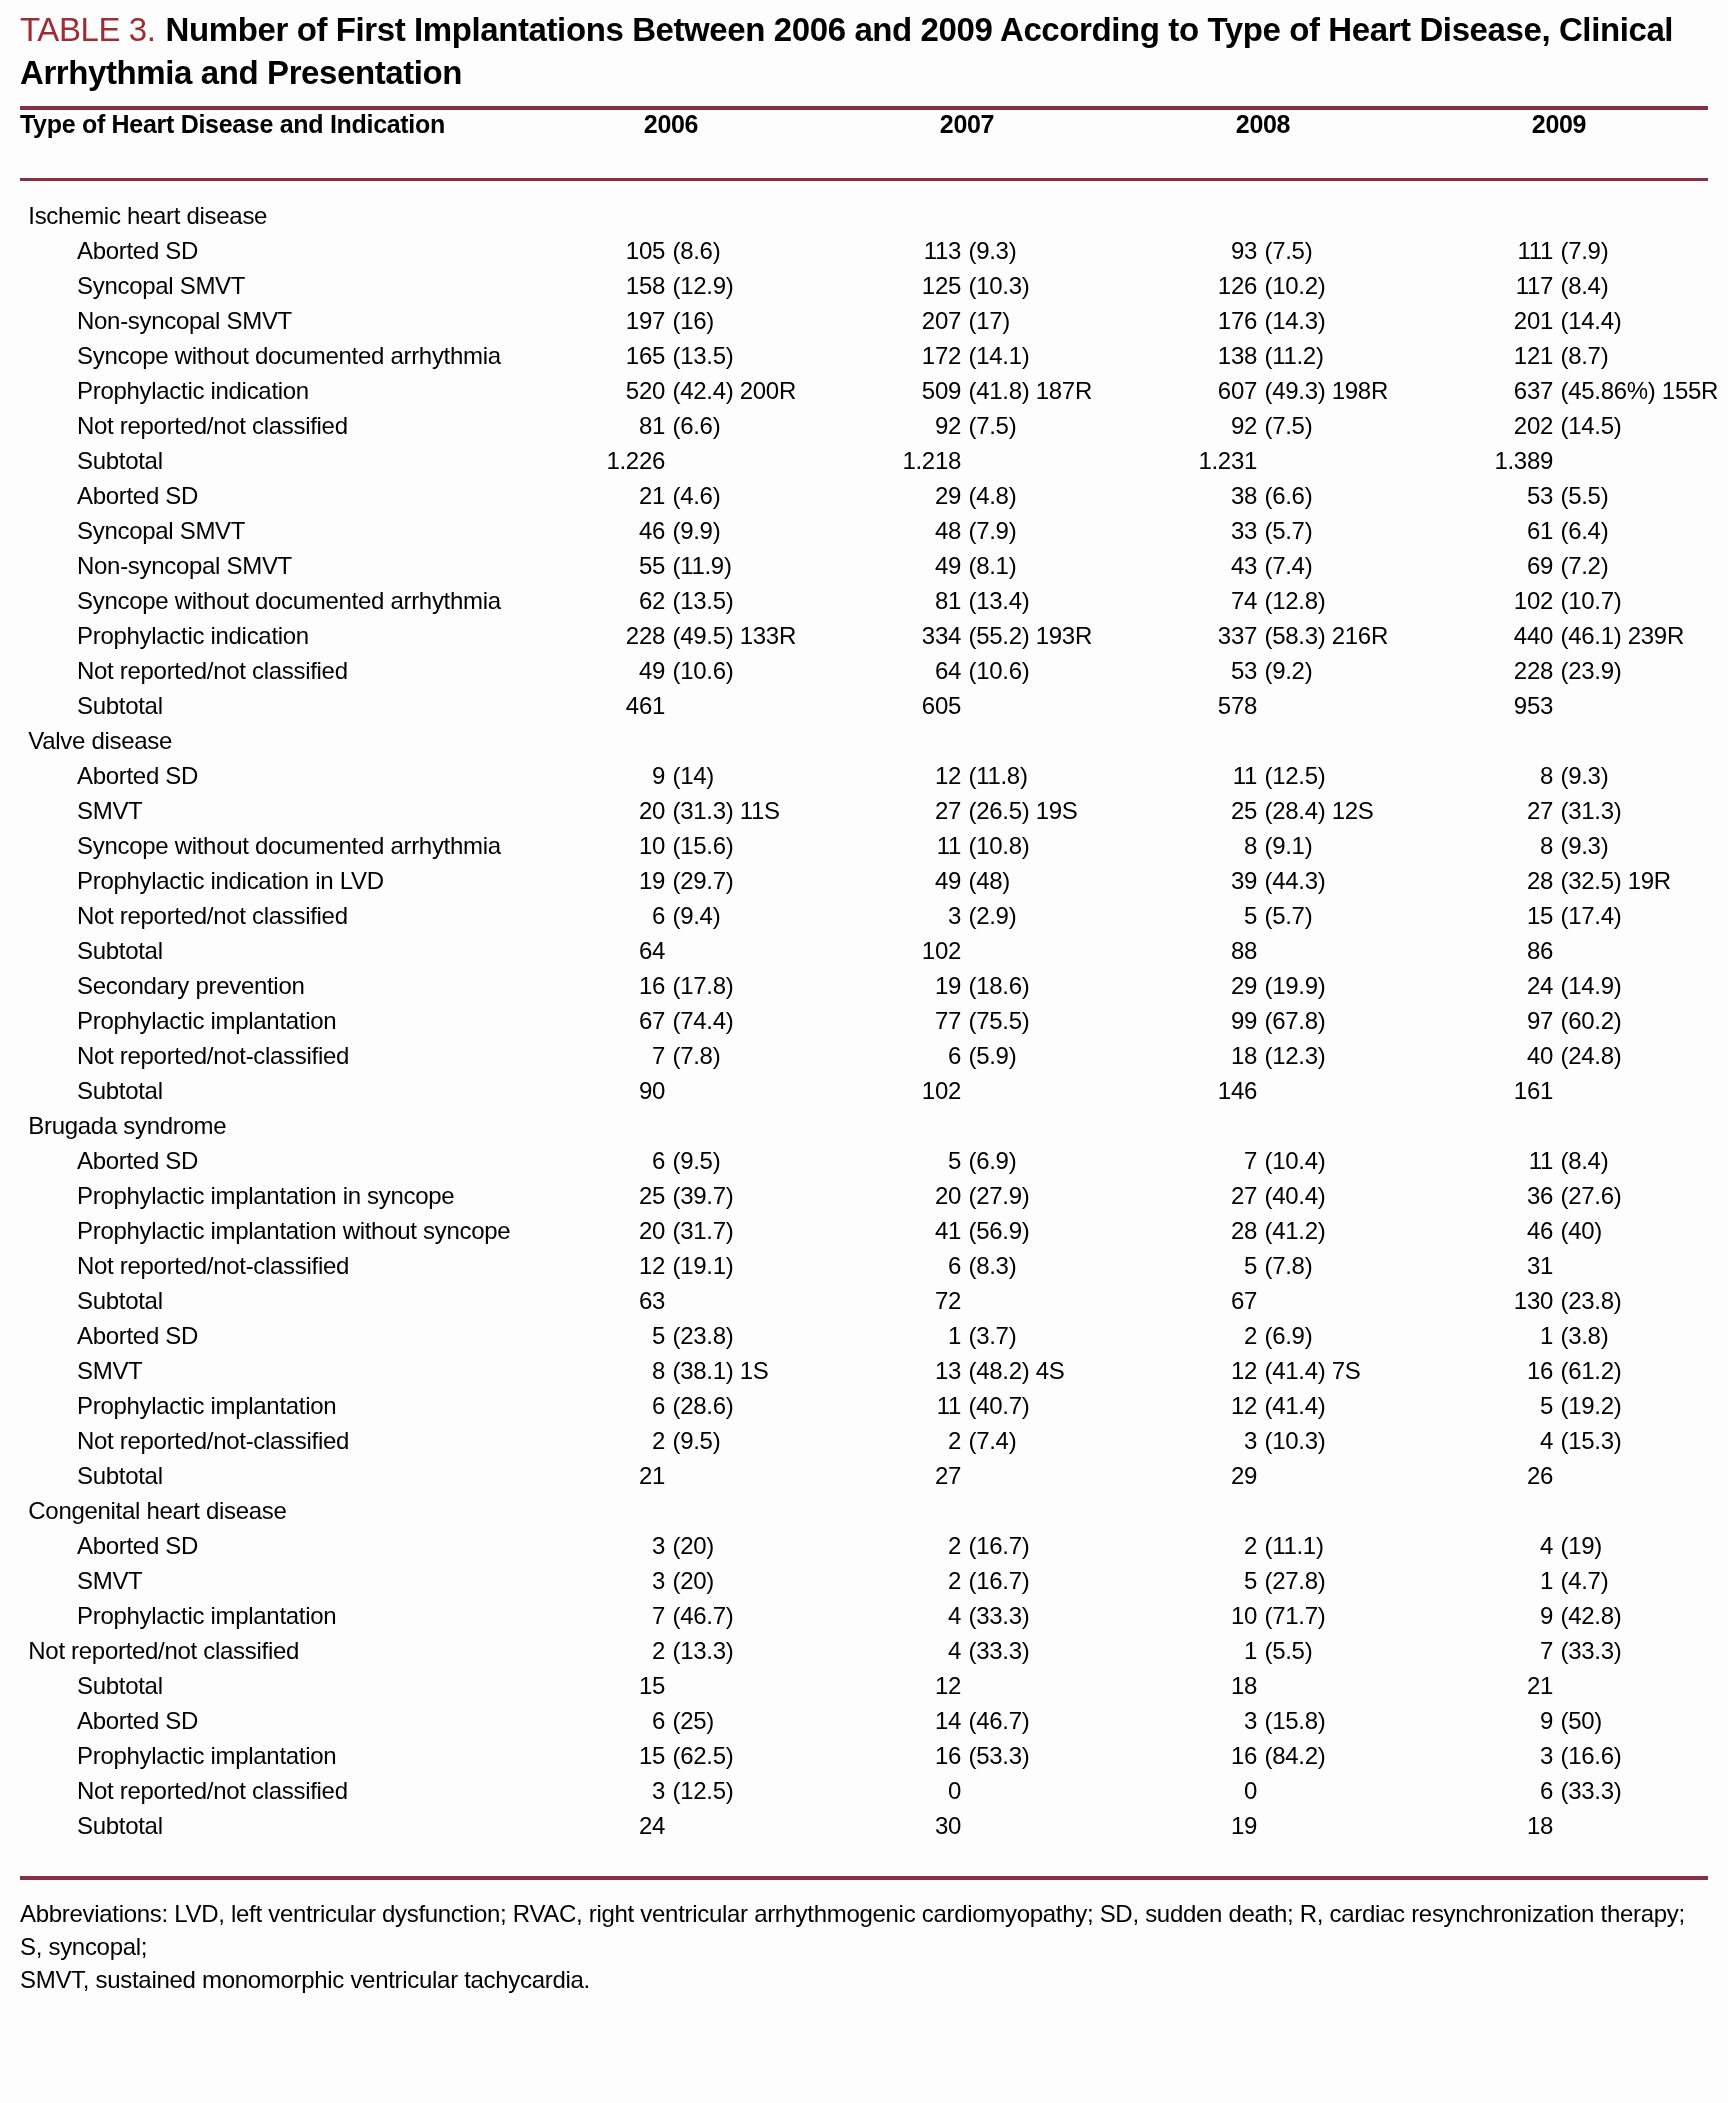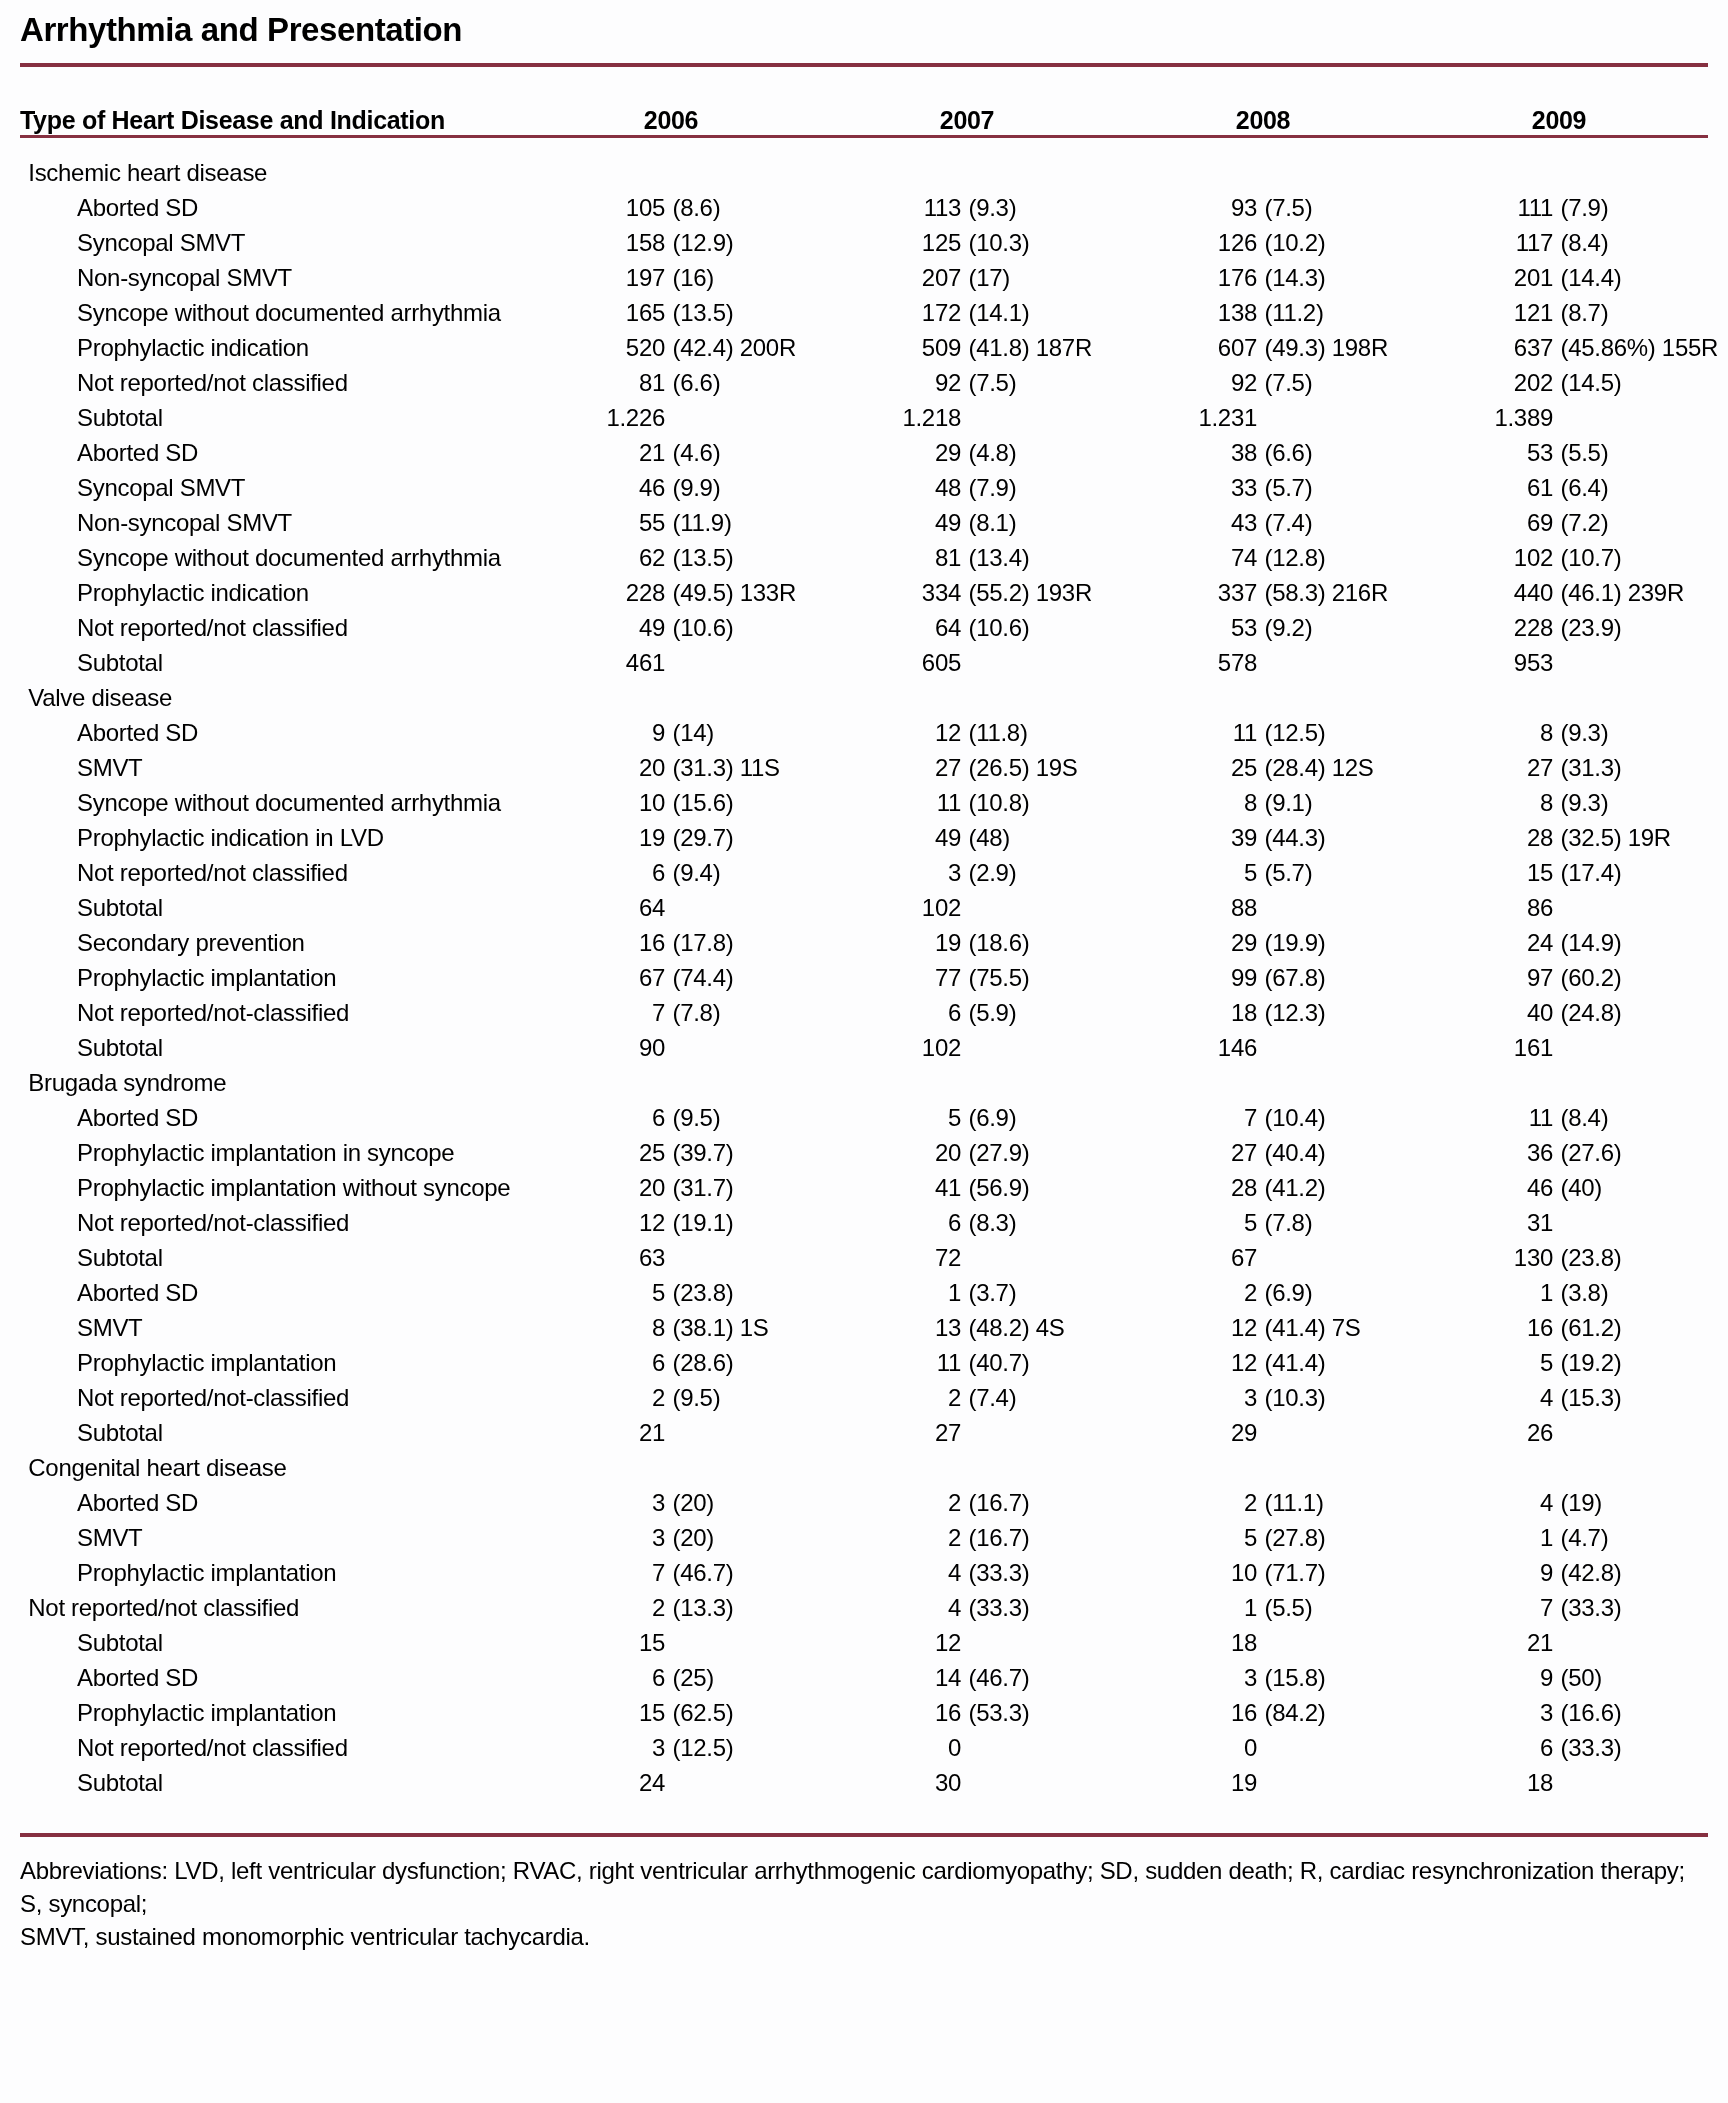--- a/index.html
+++ b/index.html
@@ -13,39 +13,42 @@
     background:#fdfdfe;color:#000;
     font-family:"Liberation Sans", sans-serif;
     overflow:hidden;
   }
   .title{font-size:33px;font-weight:700;line-height:43px;letter-spacing:-0.4px;}
   .title-prefix{color:var(--accent);font-weight:400;margin-right:10px;}
   .rule{background:var(--rule);width:100%;}
   .rule-thick{height:4.2px;}
   .rule-thin{height:2.5px;}
   .top-rule{margin-top:11.7px;}
-  .header-row{display:flex;align-items:flex-end;height:68px;font-weight:700;font-size:25px;letter-spacing:-0.3px;white-space:nowrap;}
+  .header-row{display:flex;align-items:flex-start;height:68px;font-weight:700;font-size:25px;letter-spacing:-0.3px;white-space:nowrap;}
   .label-col{flex:0 0 503px;}
   .year-col{flex:0 0 296px;text-align:center;}
   .table-body{padding-top:18px;}
   .row{display:flex;align-items:center;height:35px;font-size:24px;letter-spacing:-0.3px;white-space:nowrap;}
   .label-cell{flex:0 0 503px;box-sizing:border-box;padding-left:8.3px;}
   .label-cell.indent{padding-left:57px;}
   .value-cell{flex:0 0 296px;display:flex;overflow:visible;}
   .num{display:inline-block;width:142px;text-align:right;}
   .rest{padding-left:7.5px;}
   .bottom-rule{margin-top:32px;}
   .footnote{margin-top:16.7px;font-size:24px;line-height:33px;letter-spacing:-0.3px;}
 </style>
 </head>
 <body>
 
 <div class="page">
 
   <div class="title">
+    <div>
+      <span class="title-prefix">TABLE 3.</span><span class="title-text">Number of First Implantations Between 2006 and 2009 According to Type of Heart Disease, Clinical</span>
+    </div>
     <div class="title-text">Arrhythmia and Presentation</div>
   </div>
 
   <div class="rule rule-thick top-rule"></div>
 
   <div class="header-row">
     <div class="label-col">Type of Heart Disease and Indication</div>
     <div class="year-col">2006</div>
     <div class="year-col">2007</div>
     <div class="year-col">2008</div>

